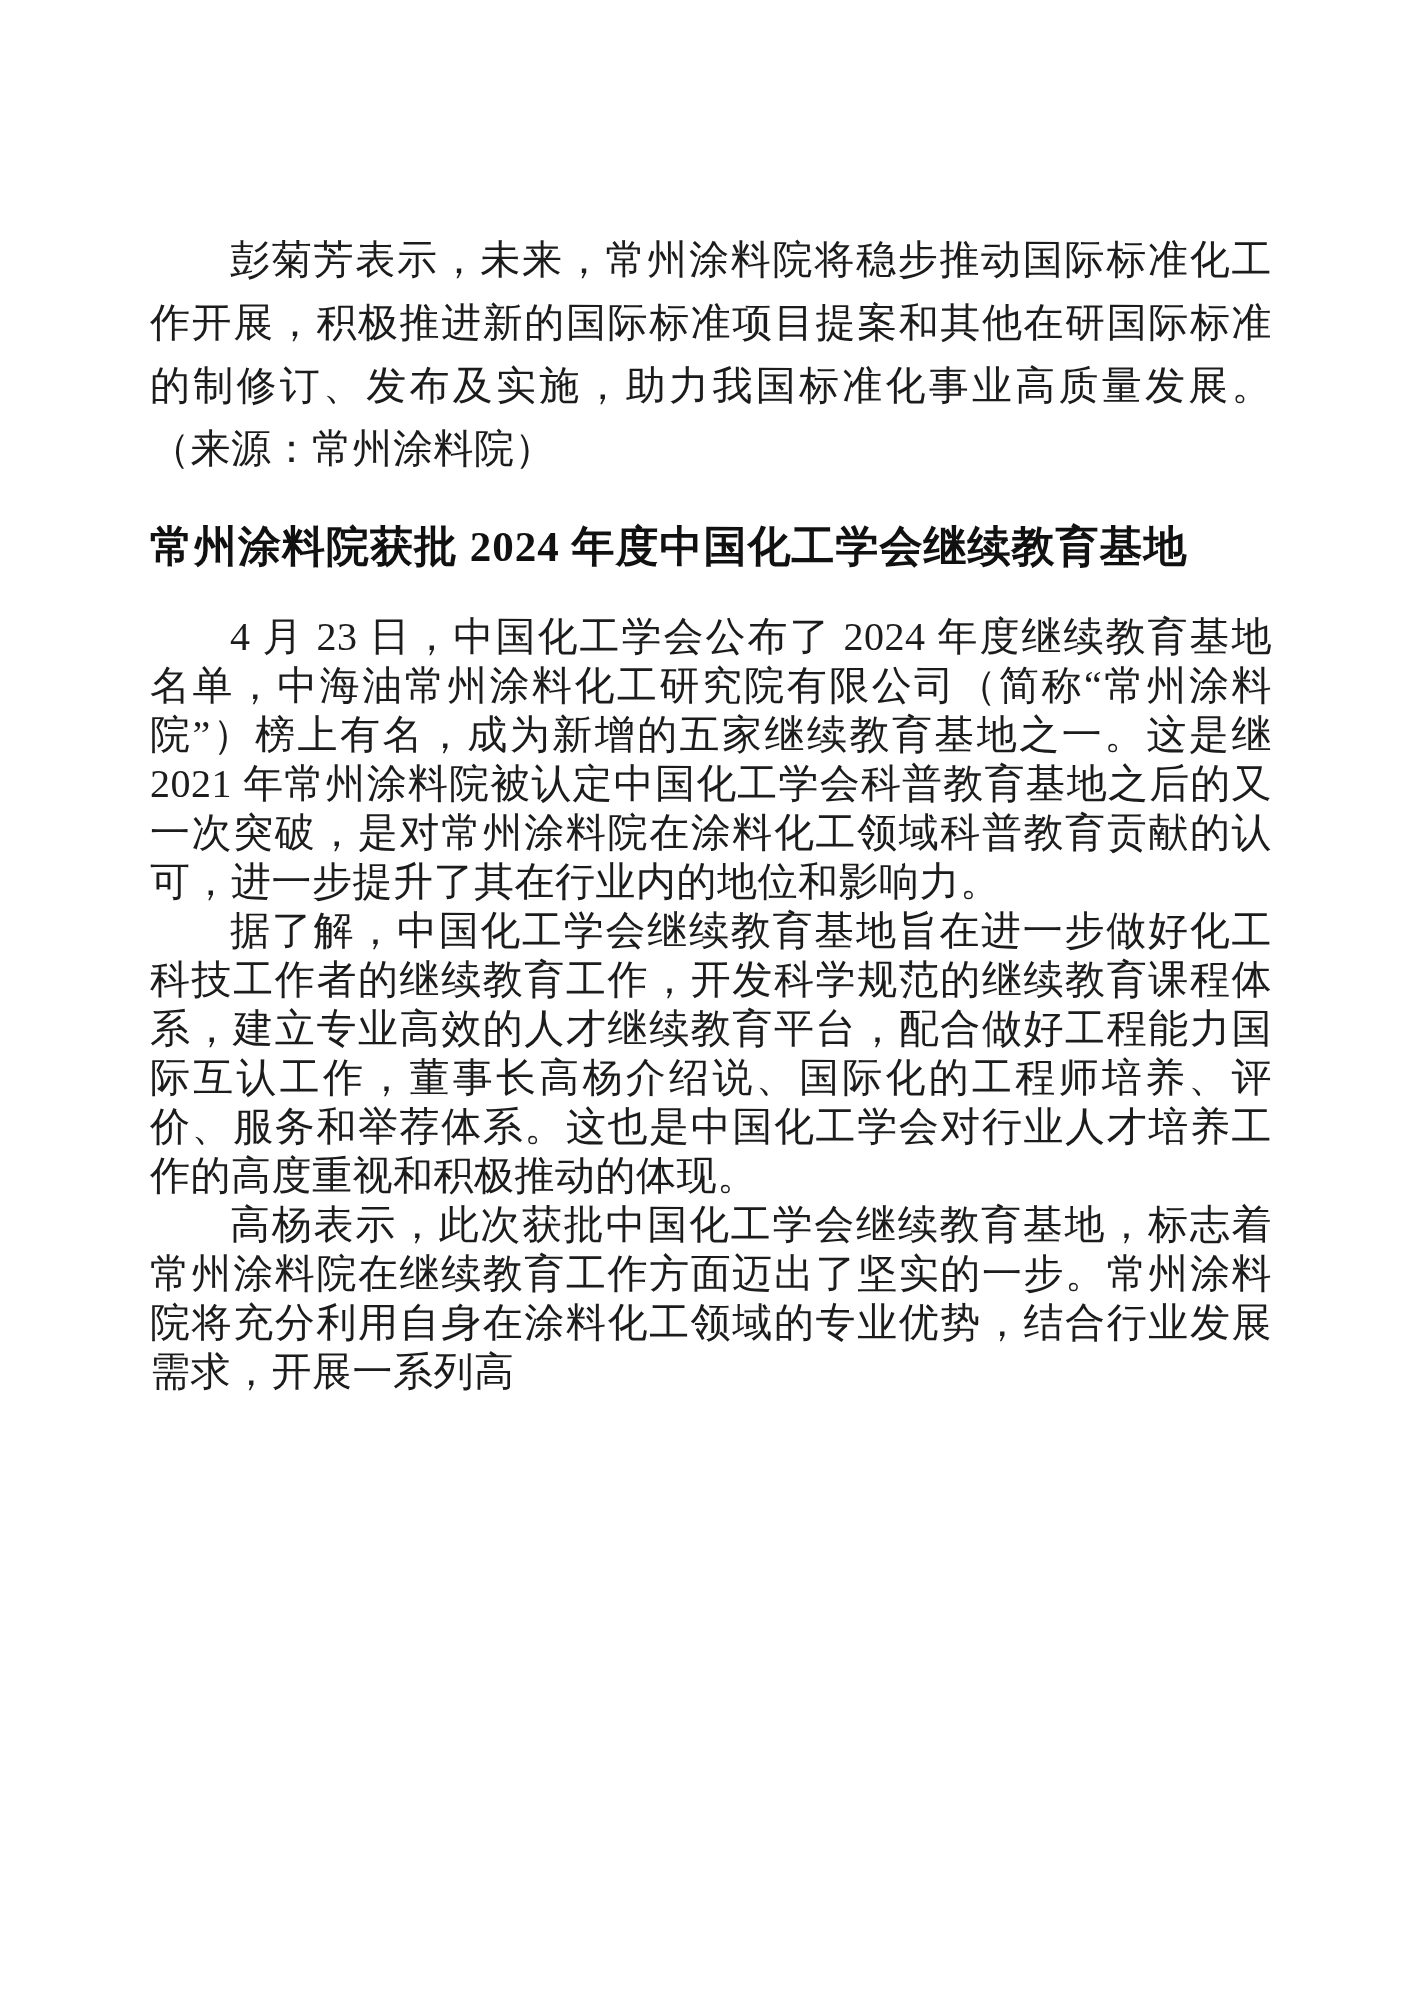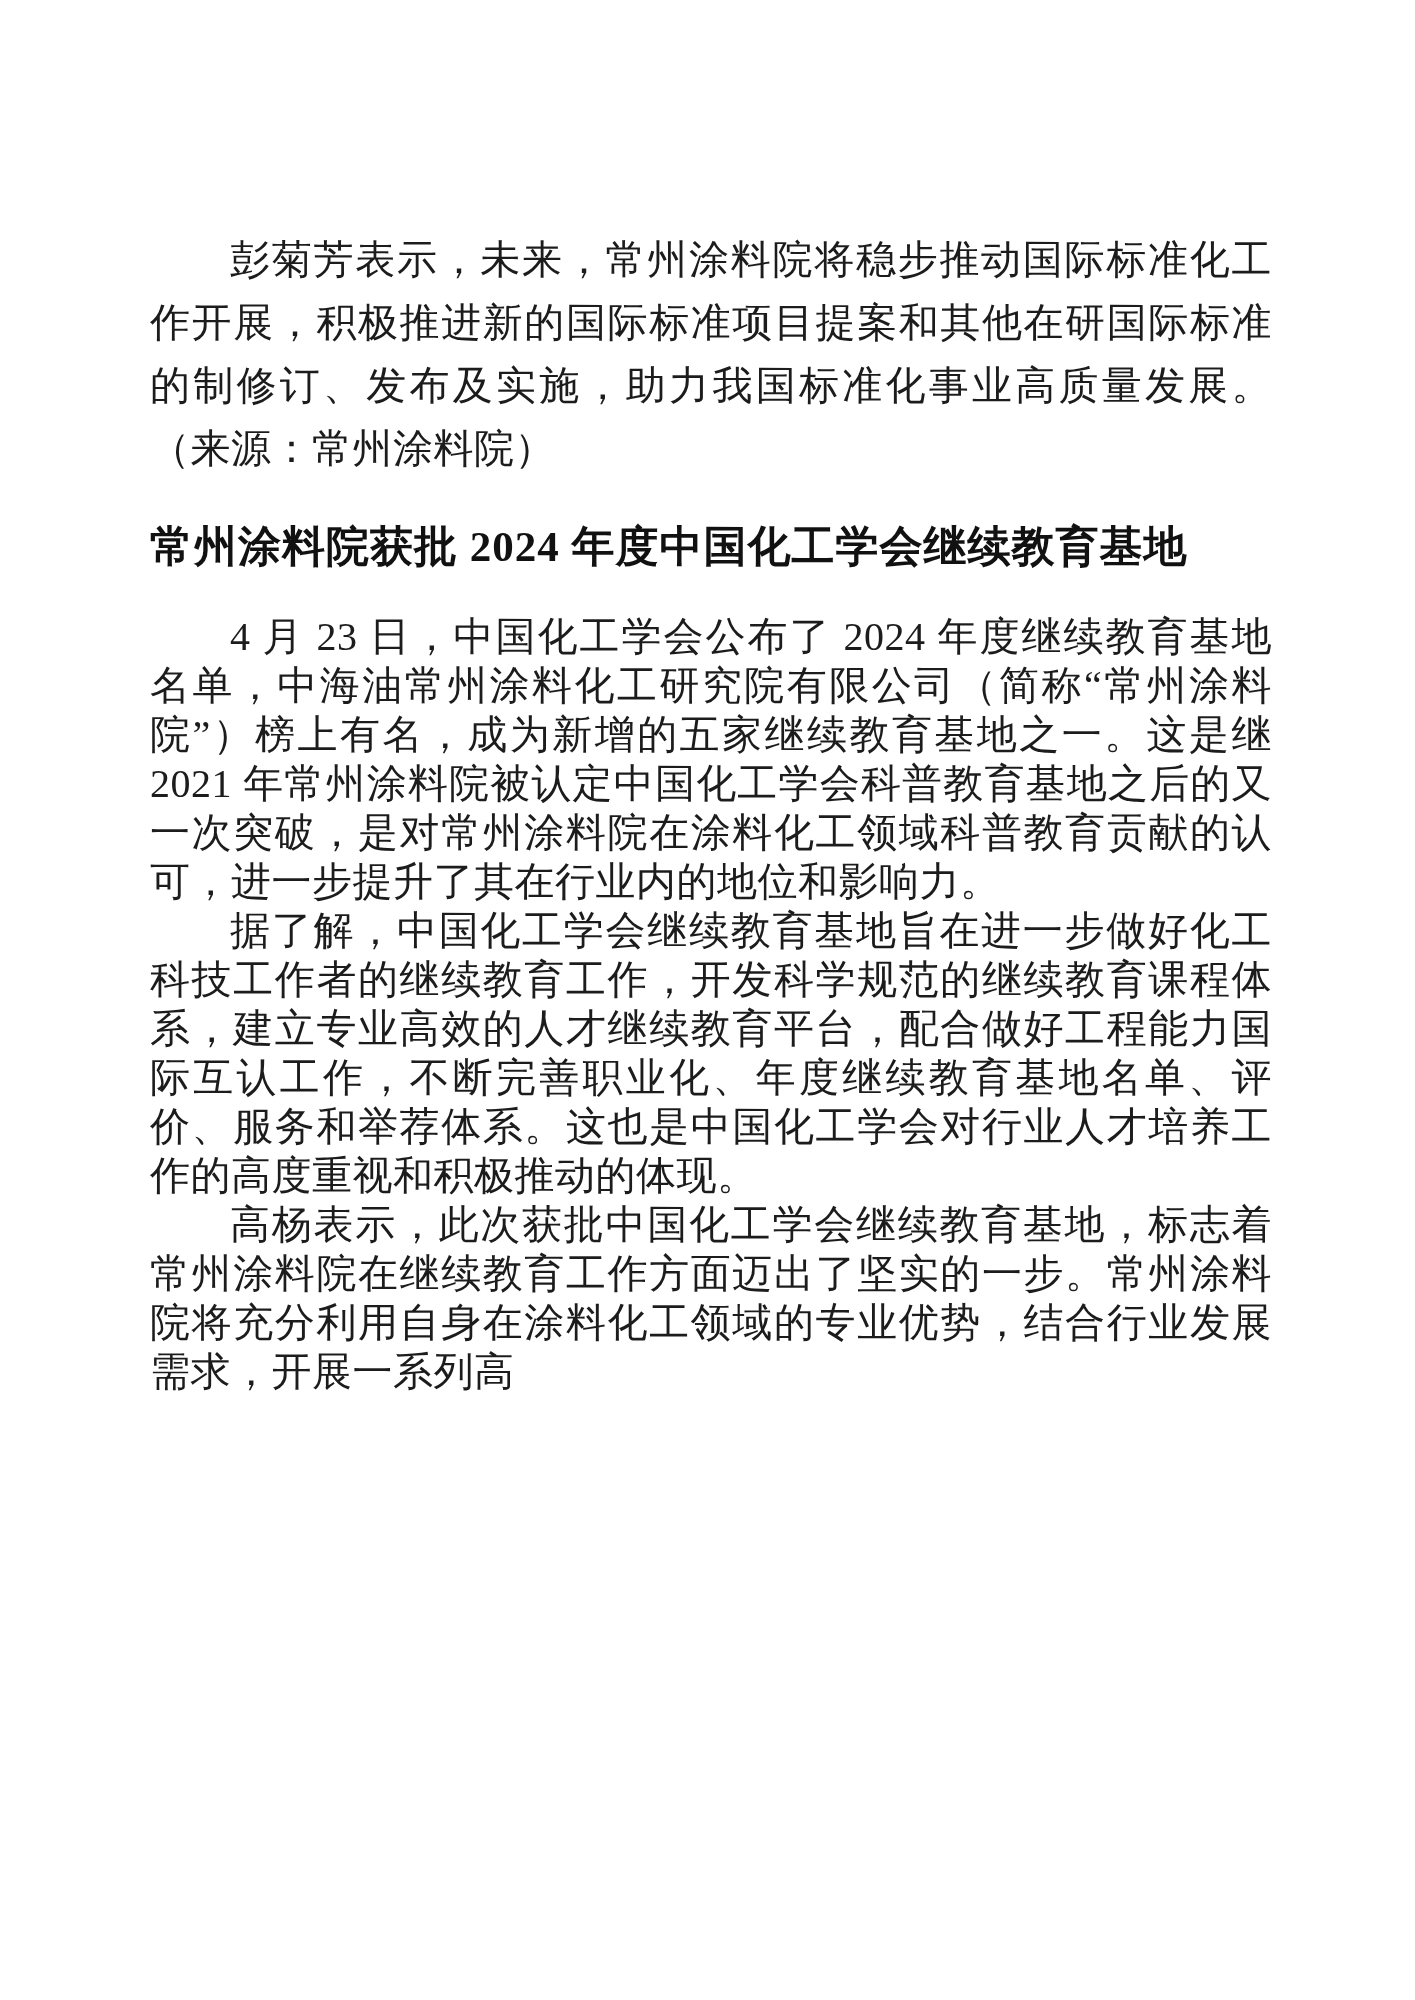--- a/index.html
+++ b/index.html
@@ -59,20 +59,20 @@
 
 <div class="page">
   <div class="content">
 
     <p class="body-text lead-text">彭菊芳表示，未来，常州涂料院将稳步推动国际标准化工作开展，积极推进新的国际标准项目提案和其他在研国际标准的制修订、发布及实施，助力我国标准化事业高质量发展。　　（来源：常州涂料院）</p>
 
     <h1 class="article-title">常州涂料院获批 2024 年度中国化工学会继续教育基地</h1>
 
     <p class="body-text">4 月 23 日，中国化工学会公布了 2024 年度继续教育基地名单，中海油常州涂料化工研究院有限公司（简称“常州涂料院”）榜上有名，成为新增的五家继续教育基地之一。这是继 2021 年常州涂料院被认定中国化工学会科普教育基地之后的又一次突破，是对常州涂料院在涂料化工领域科普教育贡献的认可，进一步提升了其在行业内的地位和影响力。</p>
 
-    <p class="body-text">据了解，中国化工学会继续教育基地旨在进一步做好化工科技工作者的继续教育工作，开发科学规范的继续教育课程体系，建立专业高效的人才继续教育平台，配合做好工程能力国际互认工作，不断完善职业化、年度继续教育基地名单、评价、服务和举荐体系。这也是中国化工学会对行业人才培养工作的高度重视和积极推动的体现。</p>
+    <p class="body-text">据了解，中国化工学会继续教育基地旨在进一步做好化工科技工作者的继续教育工作，开发科学规范的继续教育课程体系，建立专业高效的人才继续教育平台，配合做好工程能力国际互认工作，董事长高杨介绍说、国际化的工程师培养、评价、服务和举荐体系。这也是中国化工学会对行业人才培养工作的高度重视和积极推动的体现。</p>
 
 
     <p class="body-text">高杨表示，此次获批中国化工学会继续教育基地，标志着常州涂料院在继续教育工作方面迈出了坚实的一步。常州涂料院将充分利用自身在涂料化工领域的专业优势，结合行业发展需求，开展一系列高</p>
   </div>
 
   <div class="page-number">—21—</div>
 </div>
 
 </body></html>

